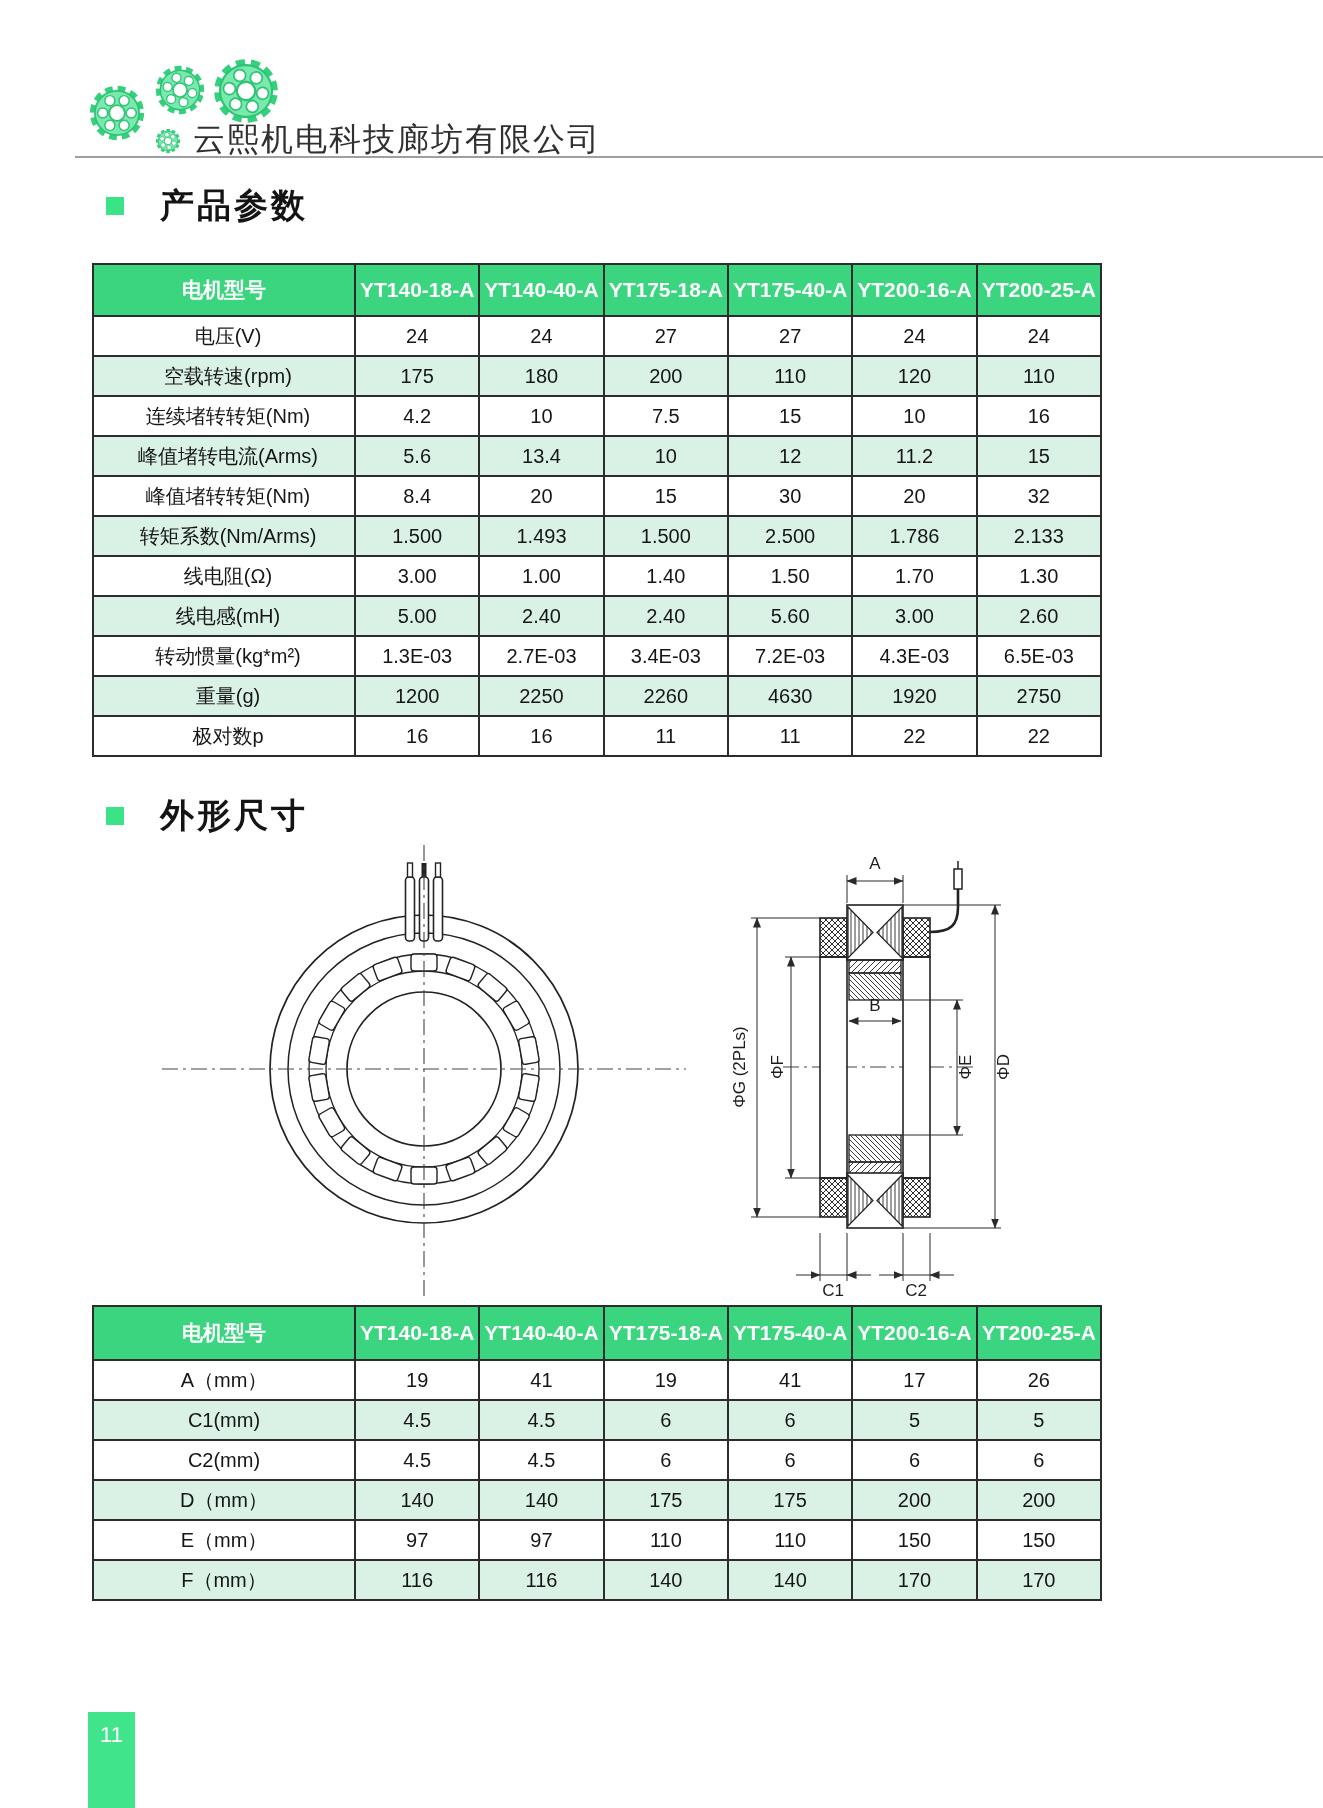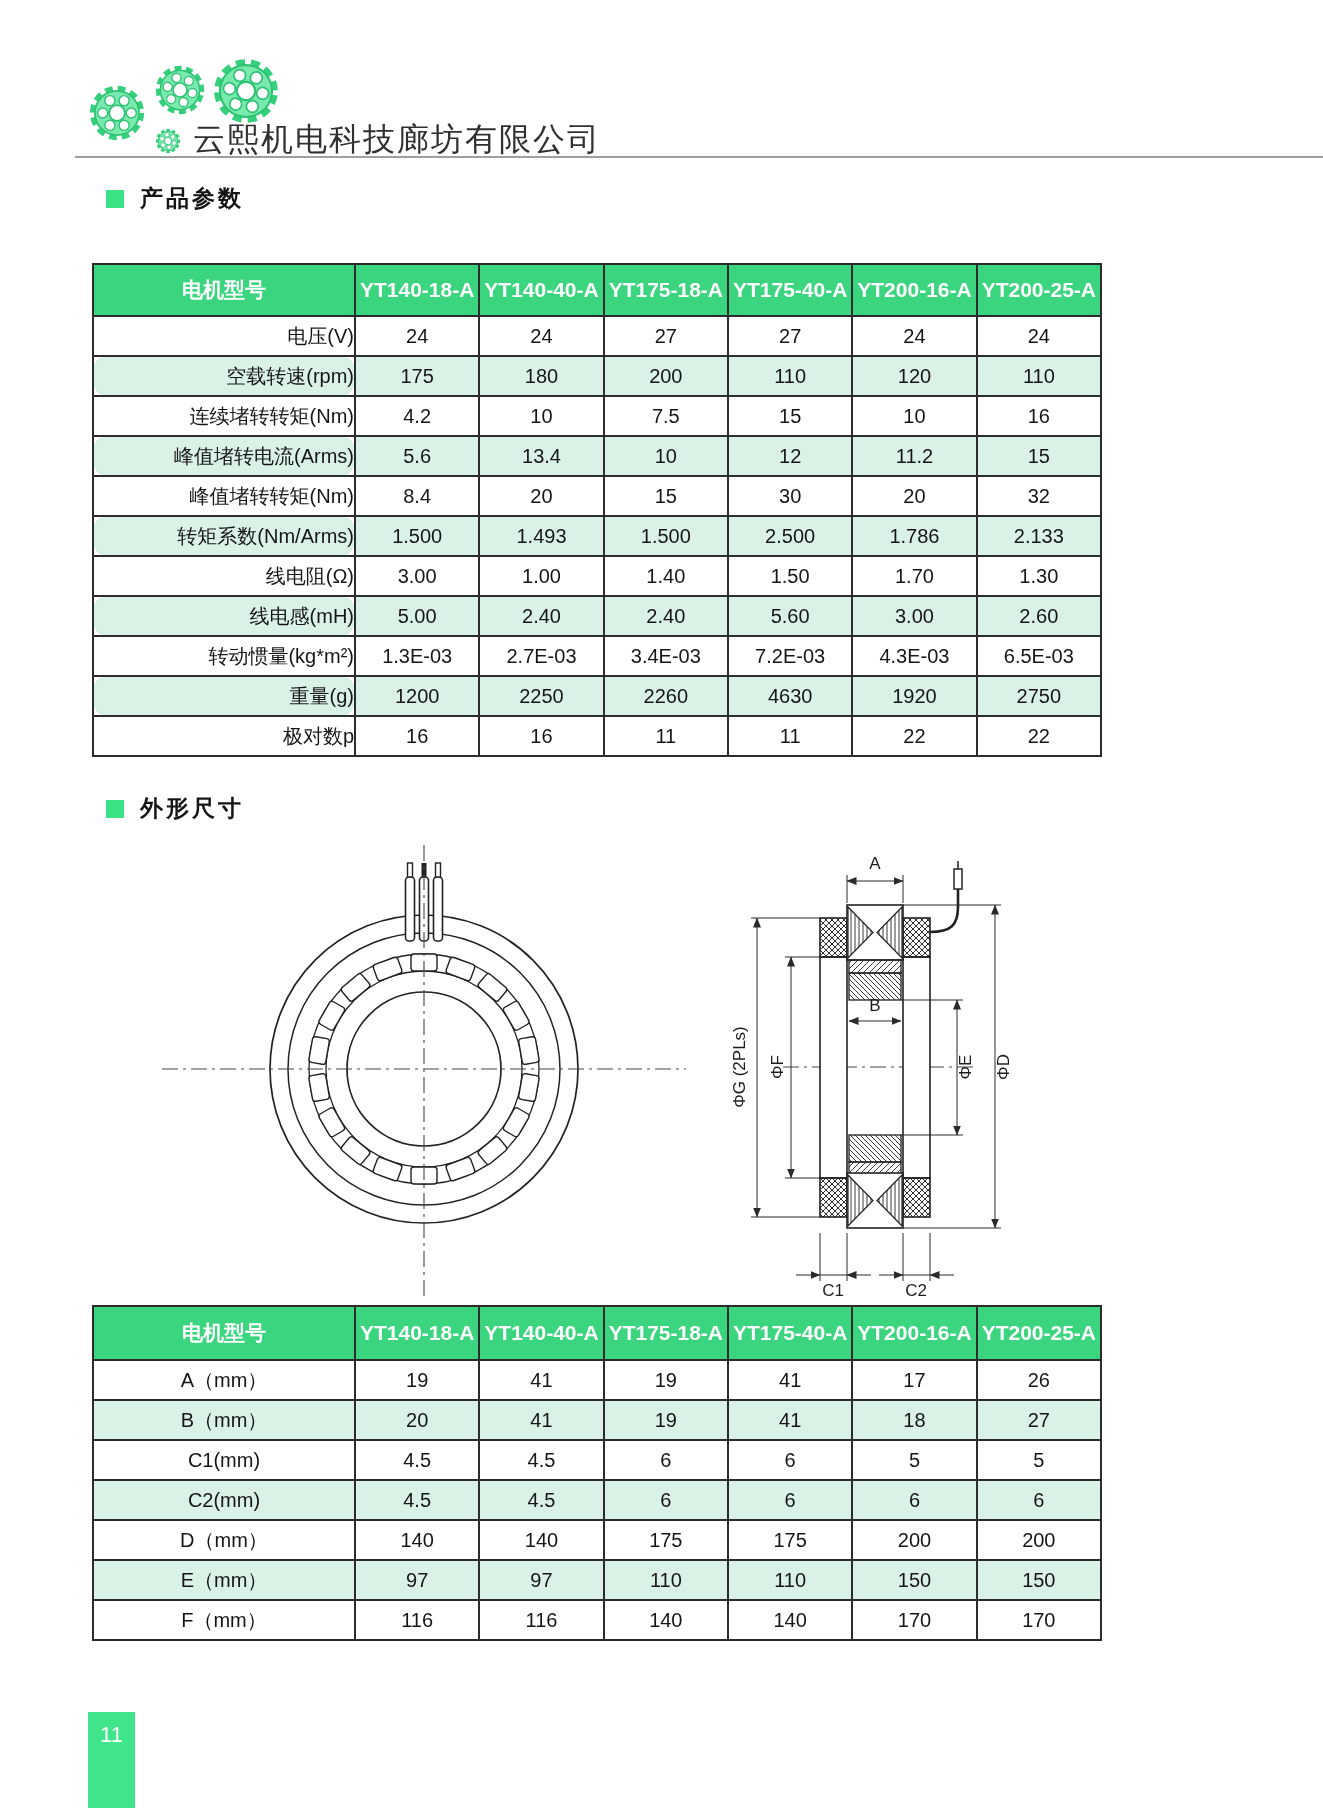--- a/index.html
+++ b/index.html
@@ -4,31 +4,31 @@
 <style>
   html,body{margin:0;padding:0;background:#e8e8e8;}
   #page{position:relative;width:1323px;height:1808px;background:#ffffff;overflow:hidden;
         font-family:"Liberation Sans","DejaVu Sans",sans-serif;color:#161616;}
   
   #company-name{position:absolute;left:193px;top:118px;font-size:32px;letter-spacing:2px;color:#303030;font-weight:500;}
   #header-rule{position:absolute;left:75px;top:156px;width:1248px;border-top:2px solid #9aa0a3;}
   
   .sec-head{position:absolute;left:106px;display:flex;align-items:center;}
   .sec-bullet{width:18px;height:18px;background:#3be387;margin-right:16px;}
-  .sec-title{font-size:23px;font-weight:700;letter-spacing:3px;color:#141414;}
+  .sec-title{font-size:34px;font-weight:700;letter-spacing:3px;color:#141414;margin-left:20px;}
   #sec1{top:183px;} #sec2{top:793px;}
   
   table.ptable{position:absolute;left:92px;width:1010px;border-collapse:collapse;table-layout:fixed;}
   table.ptable th{background:#3bd57f;color:#ffffff;font-weight:700;font-size:21px;height:48px;
                   border:2px solid #2c2c2c;text-align:center;}
   table.ptable td{font-size:20px;height:38px;border:2px solid #2c2c2c;text-align:center;background:#ffffff;padding:0;}
   table.ptable tbody tr:nth-child(even) td{background:#d9f2e5;}
   table.ptable .c0{width:258px;}
   #params-table{top:263px;}
-  #params-table td.lbl{text-align:right;padding-left:8px;border-radius:14px;}
+  #params-table td.lbl{text-align:center;padding-left:8px;}
   #dims-table{top:1305px;}
   #dims-table th{height:50px;}
   
   #drawings{position:absolute;left:85px;top:755px;width:1150px;height:545px;}
   
   #page-num{position:absolute;left:88px;top:1712px;width:47px;height:96px;background:#40e58b;
             color:#ffffff;font-size:22px;text-align:center;padding-top:10px;box-sizing:border-box;}
   text.dimlbl{font-size:17px;fill:#1d1d1d;font-family:"Liberation Sans","DejaVu Sans",sans-serif;}
 </style>
 </head>
@@ -347,29 +347,20 @@
         <tr>
           <td class="c0 lbl">A（mm）</td>
           <td>19</td>
           <td>41</td>
           <td>19</td>
           <td>41</td>
           <td>17</td>
           <td>26</td>
         </tr>
         <tr>
-          <td class="c0 lbl">B（mm）</td>
-          <td>20</td>
-          <td>41</td>
-          <td>19</td>
-          <td>41</td>
-          <td>18</td>
-          <td>27</td>
-        </tr>
-        <tr>
           <td class="c0 lbl">C1(mm)</td>
           <td>4.5</td>
           <td>4.5</td>
           <td>6</td>
           <td>6</td>
           <td>5</td>
           <td>5</td>
         </tr>
         <tr>
           <td class="c0 lbl">C2(mm)</td>

